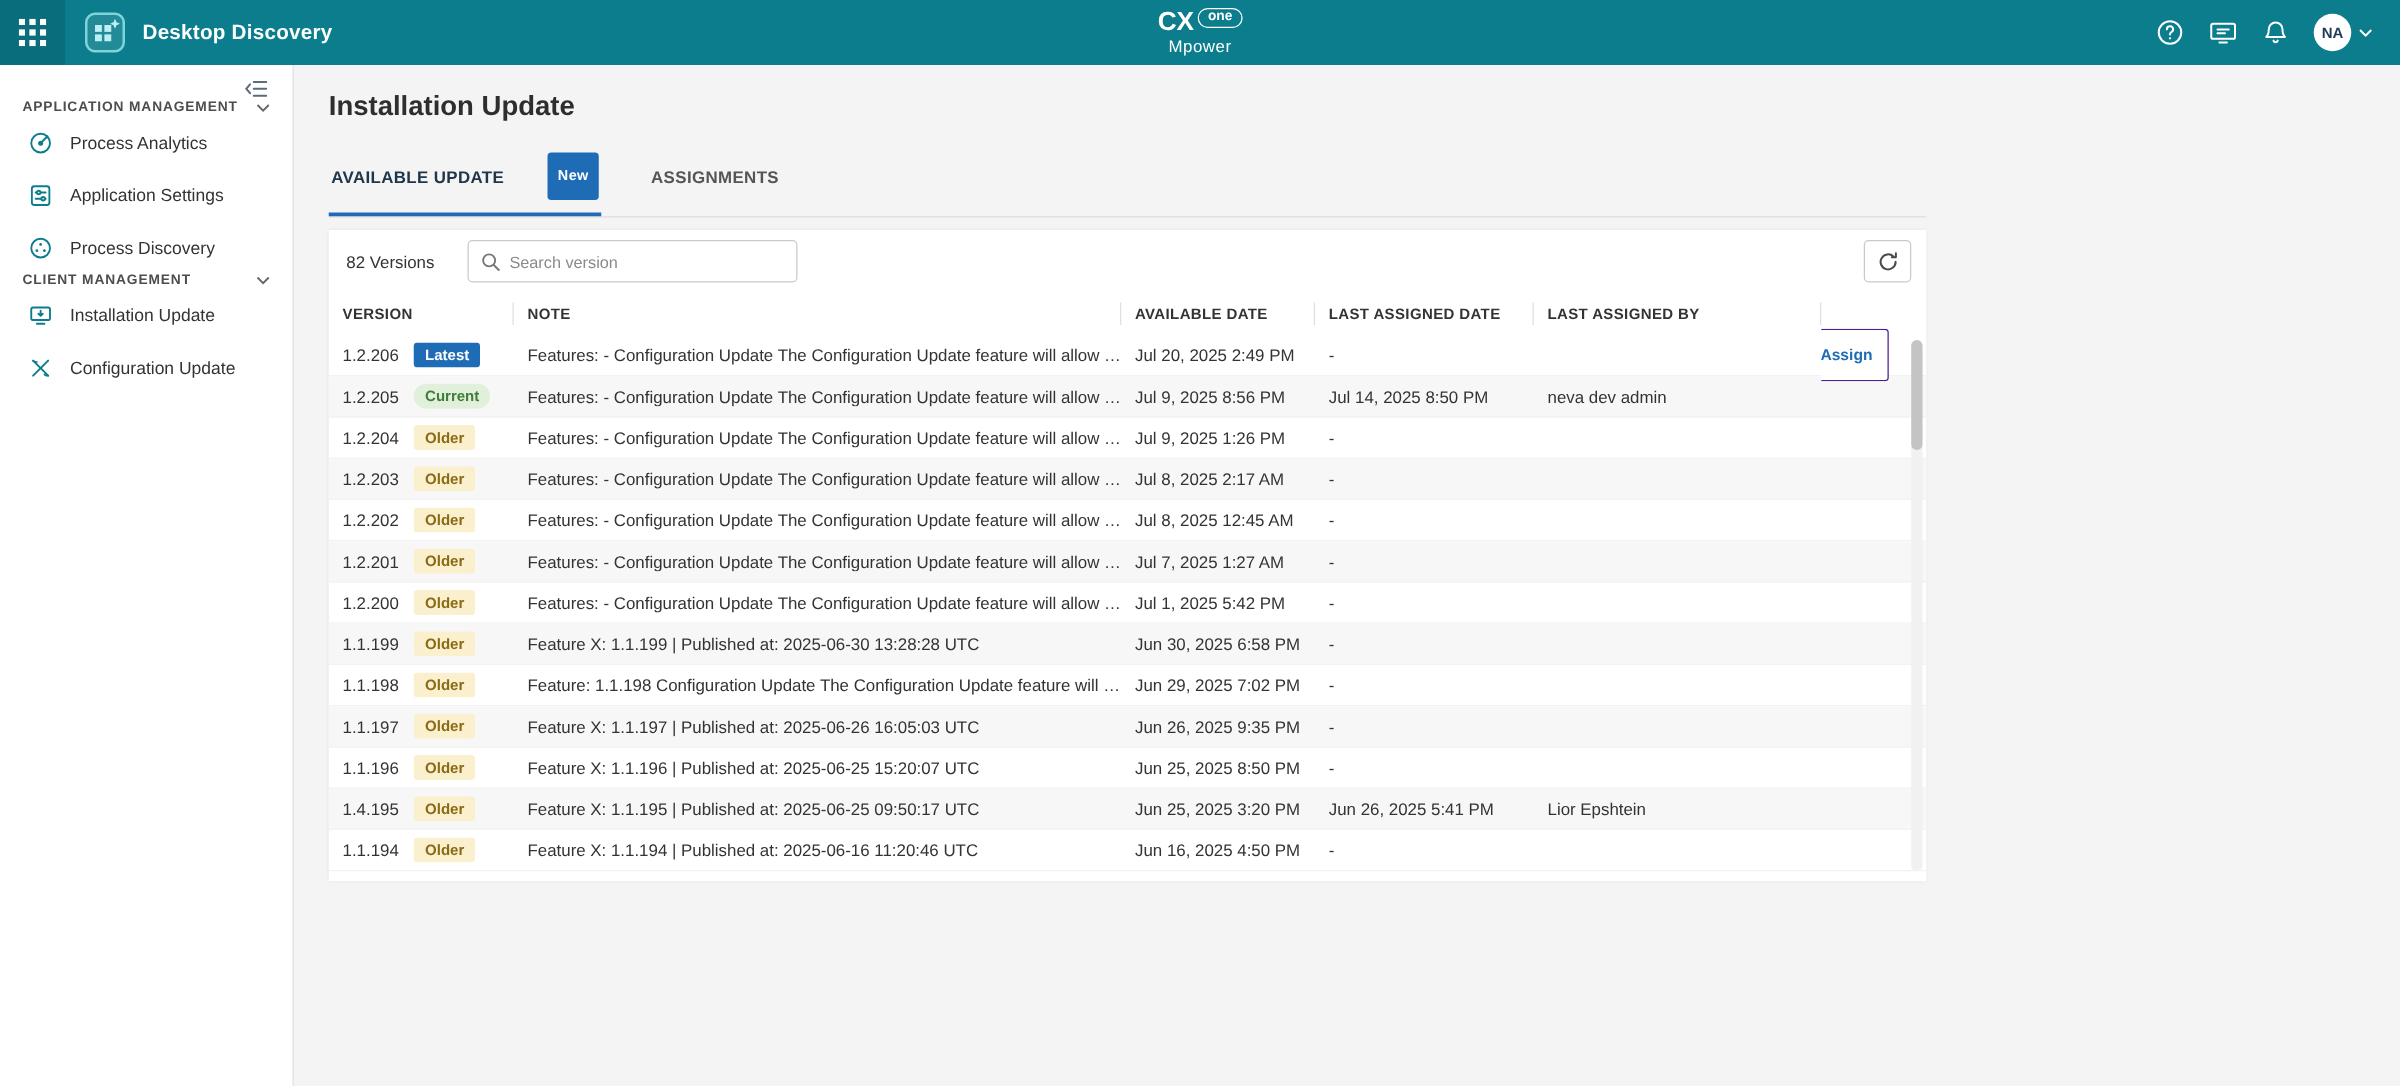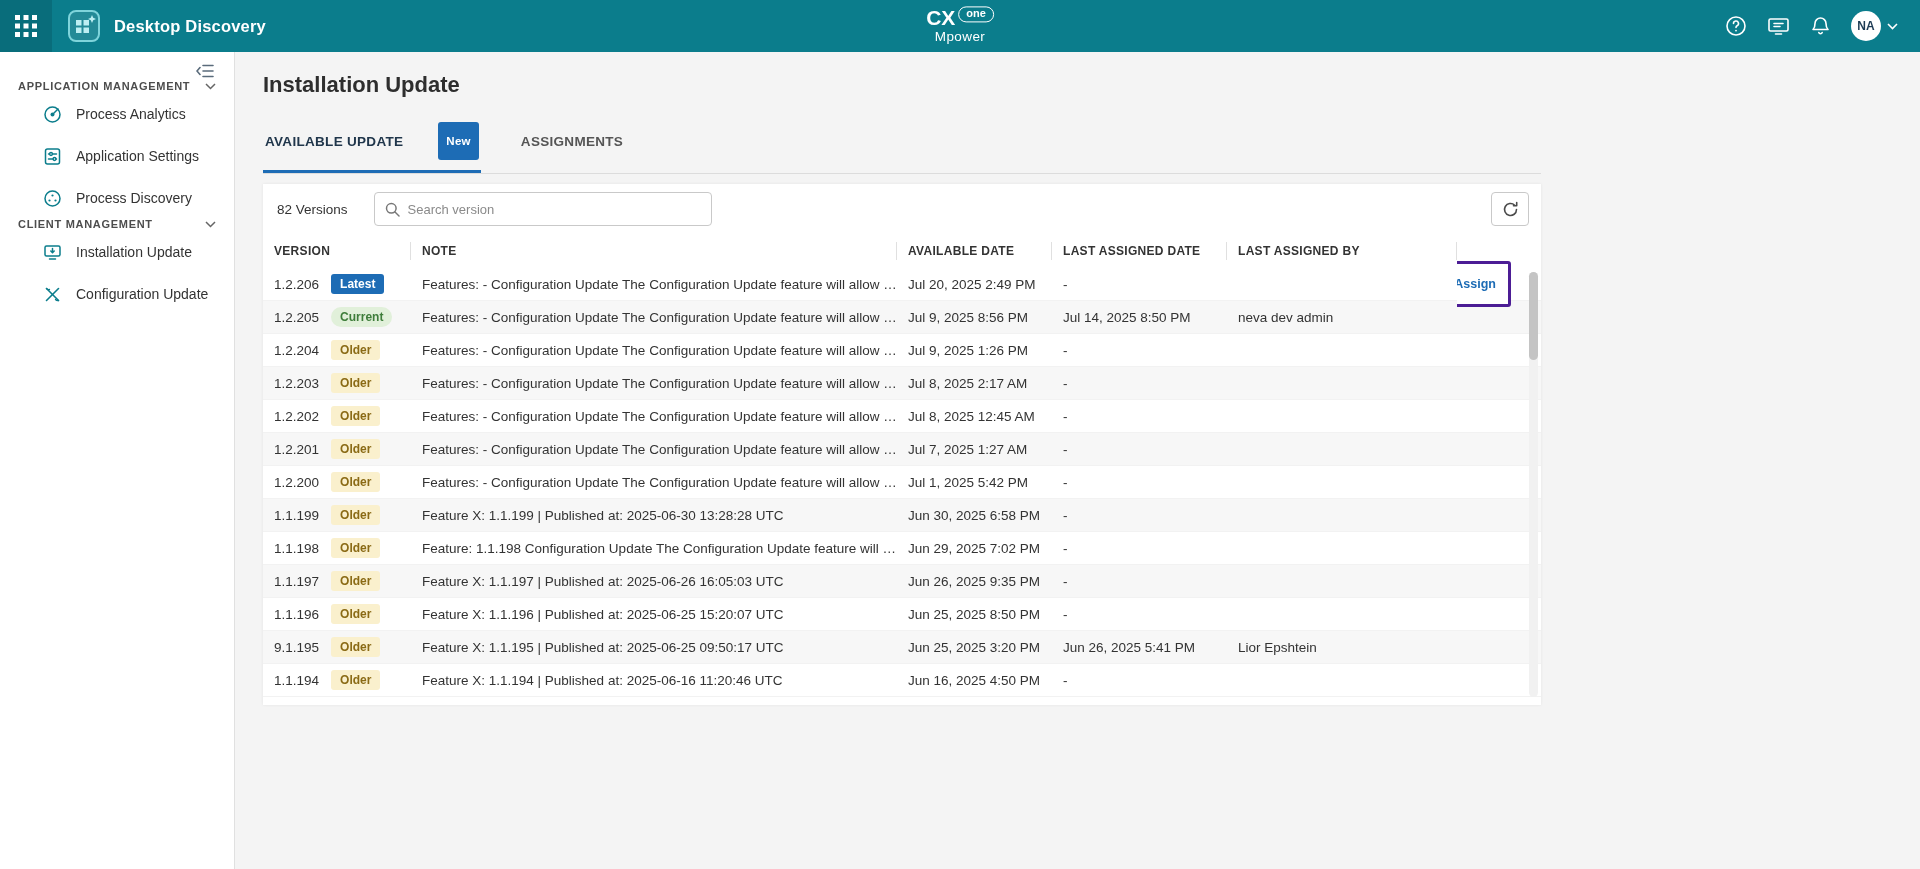--- a/index.html
+++ b/index.html
@@ -56,21 +56,21 @@
   .collapse-row { display: flex; justify-content: flex-end; padding: 10px 18px 0 0; }
   .collapse-btn { background: none; border: none; cursor: pointer; padding: 2px; }
   .section-header {
     padding: 0 18px 0 18px;
     display: flex; align-items: center; justify-content: space-between;
     font-size: 11px; font-weight: 700; letter-spacing: .7px; color: #4d4d4d;
     cursor: pointer;
   }
   .nav-item {
     height: 40px; margin-top: 2px; display: flex; align-items: center; gap: 14px;
-    padding-left: 22px; font-size: 14px; color: #333; cursor: pointer; margin-left: 20px;
+    padding-left: 22px; font-size: 14px; color: #333; cursor: pointer;
   }
   .nav-item .nicon { display: grid; place-items: center; width: 20px; }
 
   
   .main { margin-left: 235px; padding: 20px 0 0 28px; }
   .page-title { font-size: 22px; font-weight: 700; color: #2e2e2e; }
 
   .tabs { display: flex; gap: 38px; margin-top: 24px; width: 1278px; border-bottom: 1px solid #dcdcdc; }
   .tab {
     display: flex; align-items: center; gap: 9px;
@@ -84,21 +84,21 @@
   }
 
   
   .card {
     position: relative; margin-top: 10px; width: 1278px; background: #fff;
     box-shadow: 0 0 3px rgba(0,0,0,0.07); padding-bottom: 8px;
   }
   .toolbar { display: flex; align-items: center; padding: 16px 12px; height: 50px; }
   .count { font-size: 13.5px; color: #333; margin: 0 26px 0 2px; }
   .searchbox {
-    width: 338px; height: 34px; border: 1px solid #c9c9c9; border-radius: 4px;
+    width: 264px; height: 34px; border: 1px solid #c9c9c9; border-radius: 4px;
     display: flex; align-items: center; gap: 8px; padding: 0 10px; background: #fff;
   }
   .searchbox input {
     border: none; outline: none; flex: 1; font-size: 13px; color: #333;
     font-family: "Liberation Sans", sans-serif; background: transparent;
   }
   .searchbox input::placeholder { color: #8a8a8a; }
   .toolbar .spacer { flex: 1; }
   .refresh-btn {
     width: 38px; height: 34px; border: 1px solid #c9c9c9; border-radius: 4px;
@@ -120,21 +120,21 @@
   .trow { height: 33px; font-size: 13.5px; color: #333; border-bottom: 1px solid #f2f2f2; cursor: default; }
   .trow:nth-child(even) { background: #f7f7f7; }
   .cell { padding-left: 11px; white-space: nowrap; overflow: hidden; text-overflow: ellipsis; }
   .c-version { display: flex; align-items: center; gap: 12px; }
   .vbadge { font-size: 12px; font-weight: 700; padding: 3px 9px; border-radius: 3px; }
   .badge-latest  { background: #1d6cb5; color: #fff; }
   .badge-current { background: #e1f0da; color: #3e7d3a; border-radius: 10px; }
   .badge-older   { background: #faf0cd; color: #8a6a15; }
   .c-action { display: flex; justify-content: flex-end; padding-right: 30px; }
   .assign-btn {
-    border: 3px solid #4c1d95; color: #1d6cb5; background: #fff;
+    border: 1px solid #4c1d95; color: #1d6cb5; background: #fff;
     font-size: 12.5px; font-weight: 700; padding: 13px 12px; border-radius: 3px;
     font-family: "Liberation Sans", sans-serif; cursor: pointer;
   }
 
   .vscroll {
     position: absolute; top: 88px; bottom: 8px; right: 3px; width: 9px;
     background: #f1f1f1; border-radius: 5px;
   }
   .vscroll .thumb { width: 9px; height: 88px; background: #c4c4c4; border-radius: 5px; cursor: grab; }
 
@@ -481,21 +481,21 @@
     <div class="cell">Jun 25, 2025 8:50 PM</div>
     <div class="cell">-</div>
     <div class="cell"></div>
     <div class="cell c-action">
       <button class="assign-btn" style="visibility: hidden;">Assign</button>
     </div>
   </div>
 
   <div class="trow">
     <div class="cell c-version">
-      <span>9.1.195</span>
+      <span>1.4.195</span>
       <span class="vbadge badge-older">Older</span>
     </div>
     <div class="cell">Feature X: 1.1.195 | Published at: 2025-06-25 09:50:17 UTC</div>
     <div class="cell">Jun 25, 2025 3:20 PM</div>
     <div class="cell">Jun 26, 2025 5:41 PM</div>
     <div class="cell">Lior Epshtein</div>
     <div class="cell c-action">
       <button class="assign-btn" style="visibility: hidden;">Assign</button>
     </div>
   </div>

